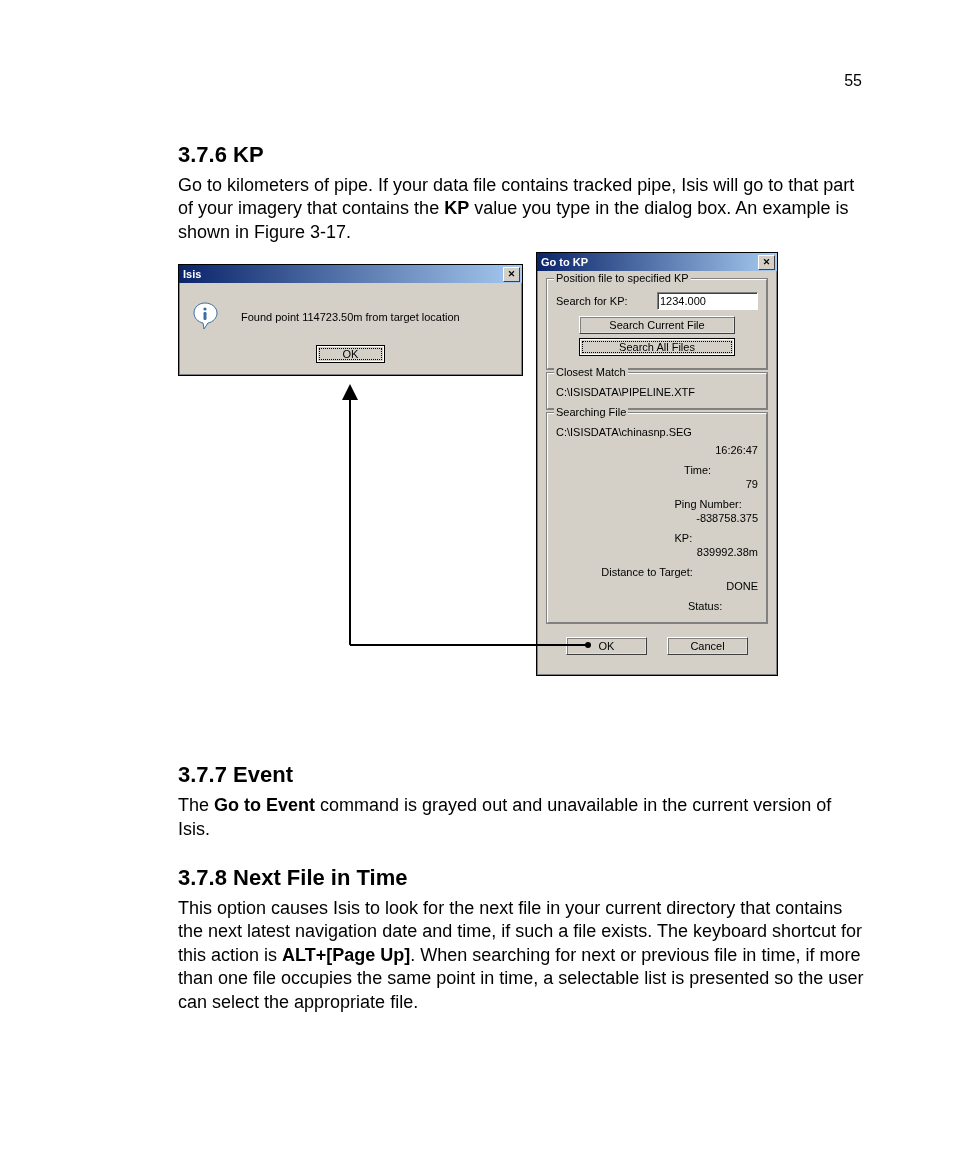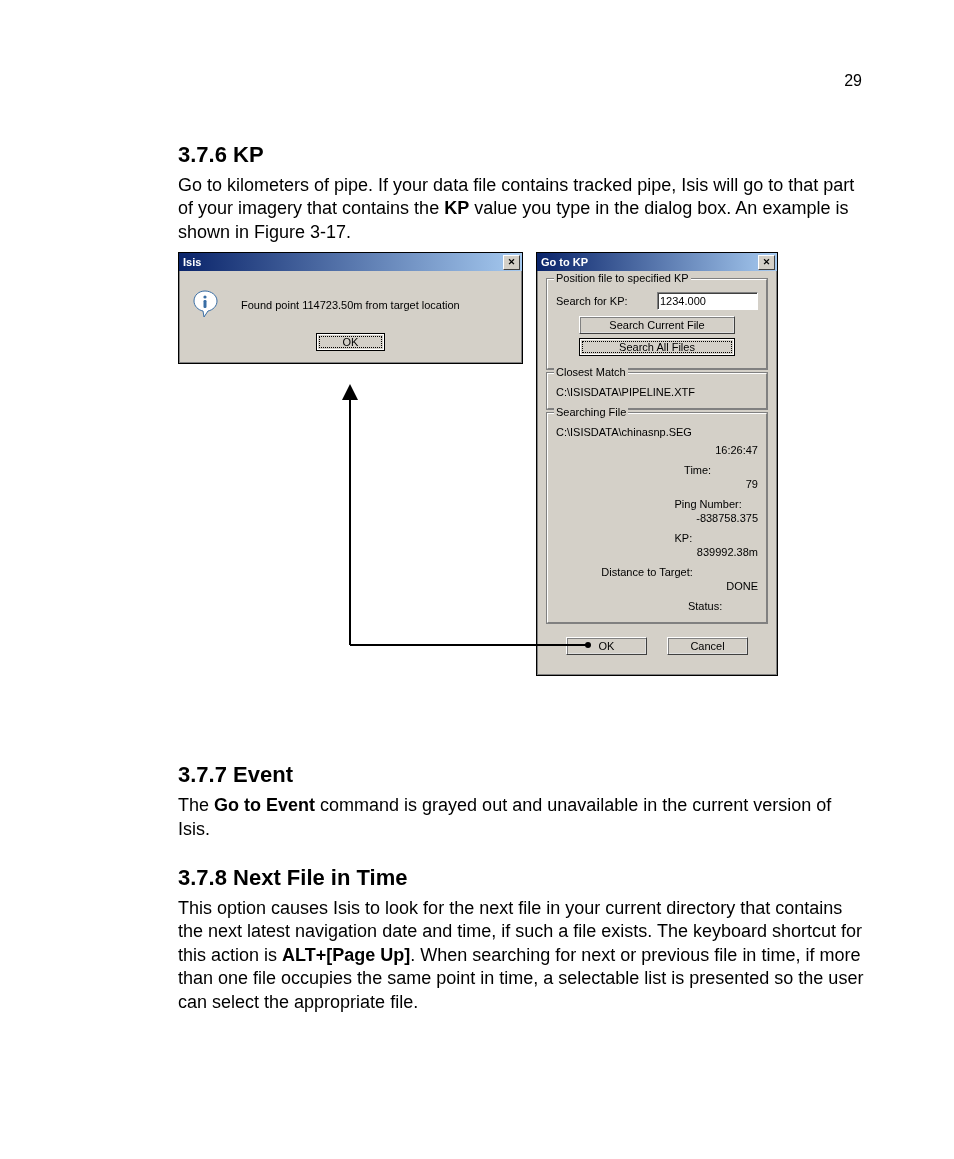--- a/index.html
+++ b/index.html
@@ -130,21 +130,21 @@
   }
   .info-icon {
     width: 32px;
     height: 32px;
   }
   .info-icon svg { width: 32px; height: 32px; }
 
   
   .dlg-isis {
     left: 0;
-    top: 0;
+    top: 12px;
     width: 343px;
   }
   .dlg-isis .msg-content {
     display: flex;
     align-items: center;
     gap: 18px;
     padding: 18px 12px 6px 12px;
   }
   .dlg-isis .btn-row {
     text-align: center;
@@ -208,21 +208,21 @@
     height: 100%;
     pointer-events: none;
   }
 
   .para-frag { display: inline; }
 </style>
 </head>
 <body>
 
 <div class="page">
-  <div class="page-number">29</div>
+  <div class="page-number">55</div>
 
   <div class="section">
     <h2 class="section-heading">3.7.6 KP</h2>
     <p class="body-text">
       <span class="para-frag">Go to kilometers of pipe. If your data file contains tracked pipe, Isis will go to that part of your imagery that contains the </span><span class="para-frag bold">KP</span><span class="para-frag"> value you type in the dialog box. An example is shown in Figure 3-17.</span>
     </p>
 
     <div class="figure-area">
 
       <div class="dialog dlg-isis">

